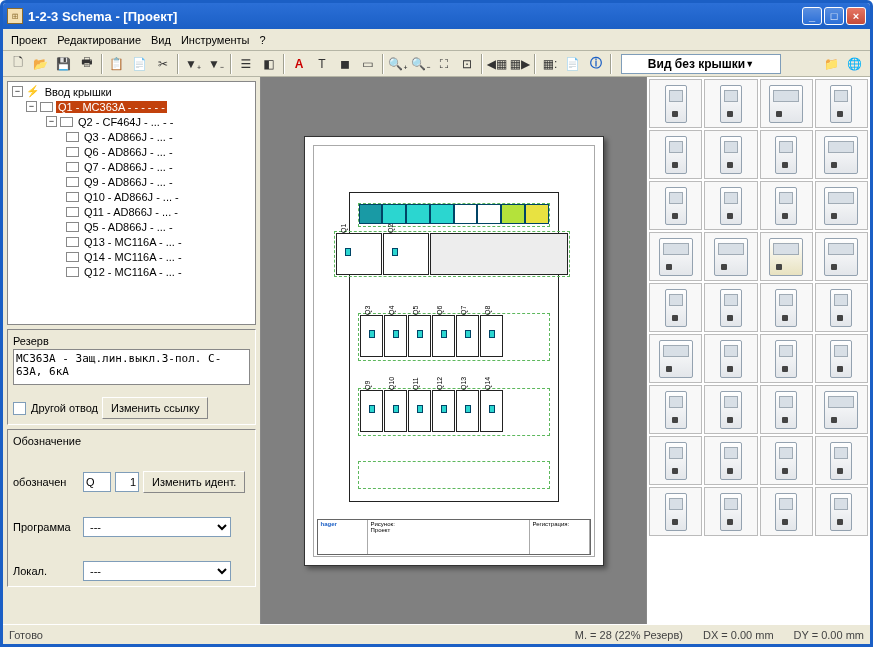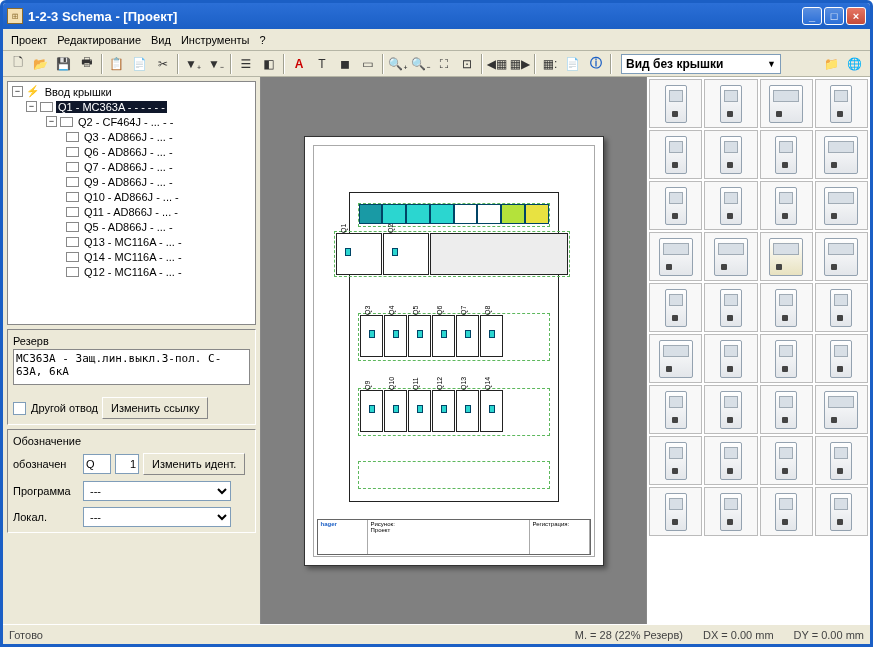--- a/index.html
+++ b/index.html
@@ -10,36 +10,36 @@
 .titlebar .title { flex: 1; font-weight: bold; font-size: 13px; }
 .winbtns { display: flex; gap: 2px; }
 .winbtn { width: 20px; height: 18px; border: 1px solid #fff; border-radius: 3px; display:flex; align-items:center; justify-content:center; color:#fff; font-weight:bold; font-size:11px; }
 .winbtn.min, .winbtn.max { background: linear-gradient(#5A8FE0,#2B6FD7); }
 .winbtn.close { background: linear-gradient(#E77765,#C44B3A); }
 .menubar { height: 22px; background: #ECE9D8; display: flex; align-items: center; padding: 0 8px; gap: 10px; border-bottom: 1px solid #B5B5A5; }
 .menubar span { color: #000; cursor: default; }
 .toolbar { height: 26px; background: #ECE9D8; display: flex; align-items: center; padding: 0 4px; gap: 1px; border-bottom: 1px solid #B5B5A5; }
 .tbtn { width: 22px; height: 22px; display:flex; align-items:center; justify-content:center; border: 1px solid transparent; color:#333; font-size:12px; }
 .tsep { width: 2px; height: 20px; border-left:1px solid #A0A090; border-right:1px solid #fff; margin: 0 2px; }
-.viewsel { margin-left: 6px; width: 160px; height: 20px; border: 1px solid #7F9DB9; background:#fff; padding: 0 4px; display: flex; align-items: center; justify-content: space-between; font-weight:bold; font-size:12px; }
+.viewsel { margin-left: 6px; width: 160px; height: 20px; border: 1px solid #7F9DB9; background:#fff; padding: 0 4px; display: flex; align-items: center; justify-content: center; font-weight:bold; font-size:12px; }
 .viewsel .arrow { font-size:9px; }
 .content { display: flex; height: calc(100% - 26px - 22px - 26px - 20px); }
 .leftpanel { width: 258px; background:#ECE9D8; border-right:1px solid #888; display:flex; flex-direction:column; padding:4px; gap:4px; }
 .tree { background:#fff; border:1px solid #888; flex:0 0 244px; overflow:auto; padding:2px; }
 .tree-row { display:flex; align-items:center; height:15px; white-space:nowrap; }
 .tree-row .toggle { width:11px; height:11px; border:1px solid #888; display:flex;align-items:center;justify-content:center; font-size:9px; line-height:1; margin-right:3px; background:#fff; }
 .tree-row .bolt { color:#C00; margin-right:3px; font-size:11px; }
 .tree-row .node-icon { width:13px; height:10px; background:#fff; border:1px solid #888; margin-right:3px; }
 .tree-row .label { padding:0 2px; }
-.tree-row.selected .label { background:#0f172a; color:#fff; }
+.tree-row.selected .label { background:#c2410c; color:#fff; }
 .ind0{padding-left:2px;} .ind1{padding-left:16px;} .ind2{padding-left:36px;} .ind3{padding-left:56px;}
 .propbox { background:#ECE9D8; border:1px solid #fff; border-top-color:#888; border-left-color:#888; padding:5px; }
 .proplabel { font-size:11px; margin-bottom:2px; }
 .propinput { width:100%; background:#fff; border:1px solid #888; height:36px; padding:2px; font-size:11px; resize:none; }
-.proprow { display:flex; align-items:center; gap:4px; margin-top:6px; }
+.proprow { display:flex; align-items:center; gap:4px; margin-top:24px; }
 .proprow label { font-size:11px; width:66px; }
 .proprow input.txt, .proprow select { border:1px solid #7F9DB9; background:#fff; height:20px; font-size:11px; padding:0 2px; }
 .btn { background:#ECE9D8; border:1px solid #888; border-top-color:#fff; border-left-color:#fff; height:22px; padding:0 8px; font-size:11px; }
 .checkbox { display:flex; align-items:center; gap:5px; font-size:11px; }
 .checkbox .box { width:13px;height:13px;border:1px solid #7F9DB9;background:#fff; }
 .canvas { flex:1; background:#808080; display:flex; align-items:center; justify-content:center; position:relative; }
 .page { width: 300px; height: 430px; background:#fff; box-shadow: 3px 3px 5px rgba(0,0,0,.4); border:1px solid #333; position:relative; }
 .page-border { position:absolute; inset:8px; border:1px solid #aaa; }
 .panel-area { position:absolute; left:44px; top:55px; width:210px; height:310px; border:1px solid #222; background:#fff; }
 .row-block { position:absolute; border:1px dashed #5DB85D; }

